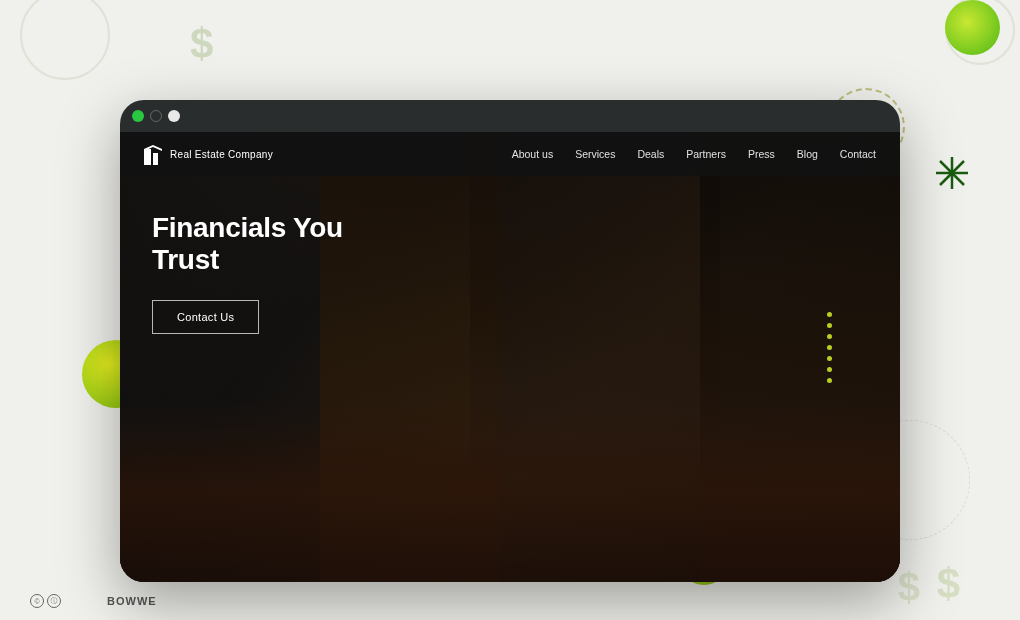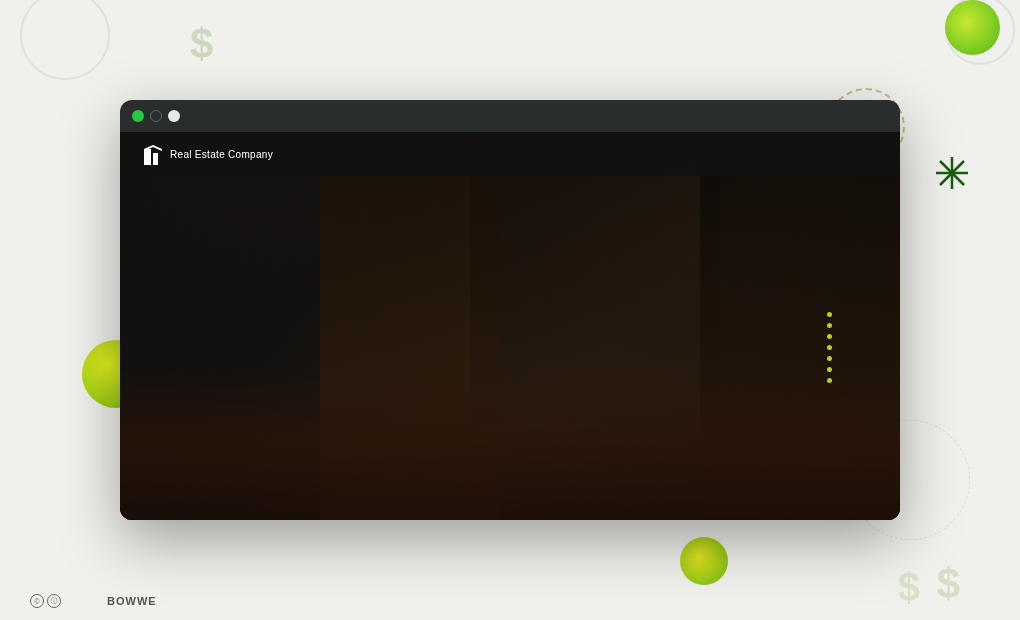--- a/index.html
+++ b/index.html
@@ -118,22 +118,22 @@
       border: 1.5px dashed #c8c8b8;
       border-radius: 50%;
       opacity: 0.5;
     }
 
     
     .browser-window {
       position: absolute;
       top: 100px; left: 120px;
       width: 780px;
-      height: 420px;
-      border-radius: 12px;
+      height: 482px;
+      border-radius: 24px;
       overflow: hidden;
       box-shadow: 0 20px 60px rgba(0,0,0,0.35);
       z-index: 10;
     }
 
     
     .browser-chrome {
       background: #2a2d2e;
       height: 32px;
       display: flex;
@@ -388,22 +388,38 @@
       <div class="logo-area">
         <div class="logo-icon">
           <svg width="18" height="20" viewBox="0 0 18 20" fill="white">
             <rect x="0" y="4" width="7" height="16"></rect>
             <rect x="9" y="8" width="5" height="12"></rect>
             <polygon points="0,4 9,0 18,4 18,6 9,2 0,6"></polygon>
           </svg>
         </div>
         <span class="logo-text">Real Estate Company</span>
       </div>
+      <div class="nav-links">
+        <a class="nav-link">About us</a>
+        <a class="nav-link">Services</a>
+        <a class="nav-link">Deals</a>
+        <a class="nav-link">Partners</a>
+        <a class="nav-link">Press</a>
+        <a class="nav-link">Blog</a>
+        <a class="nav-link">Contact</a>
+      </div>
     </nav>
 
+    <div class="hero-content">
+      <h1 class="hero-title">
+        <span>Financials You</span><br>
+        <span>Trust</span>
+      </h1>
+      <button class="contact-btn">Contact Us</button>
+    </div>
 
     <div class="right-dots">
       <div class="rdot"></div>
       <div class="rdot"></div>
       <div class="rdot"></div>
       <div class="rdot"></div>
       <div class="rdot"></div>
       <div class="rdot"></div>
       <div class="rdot"></div>
     </div>

